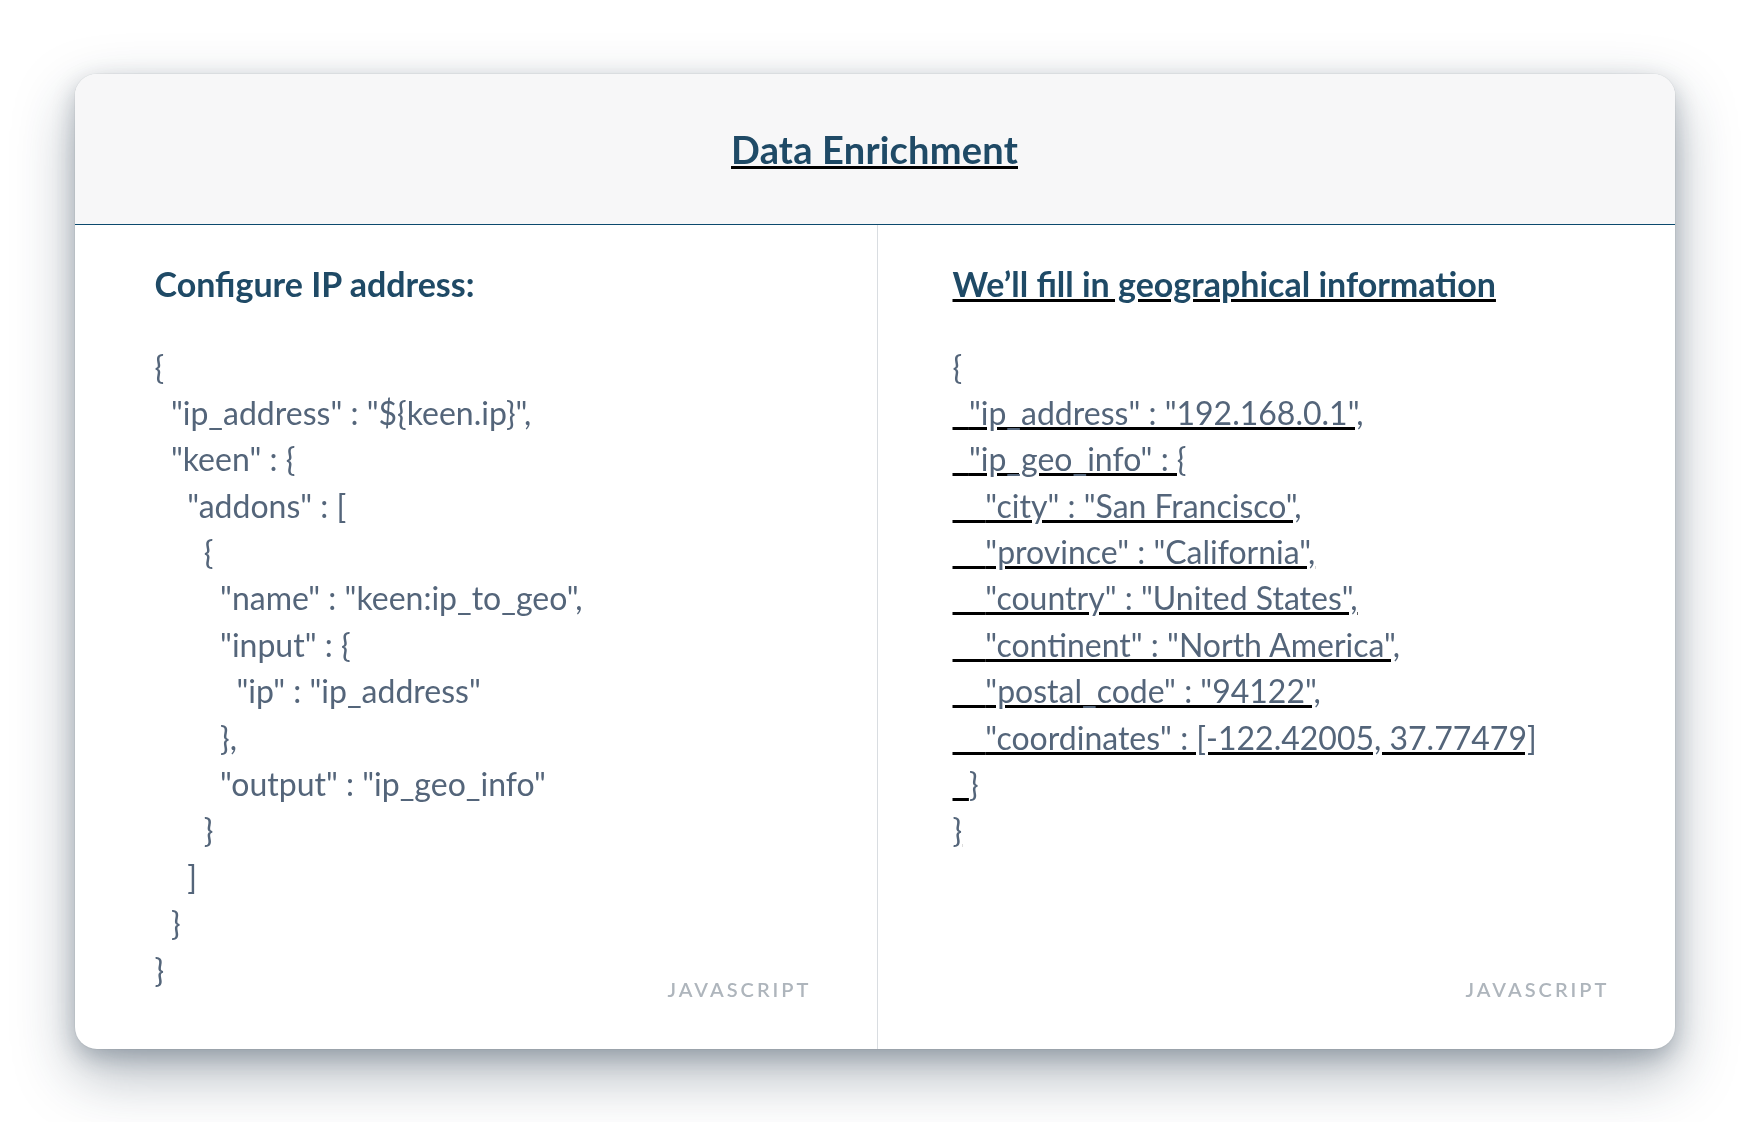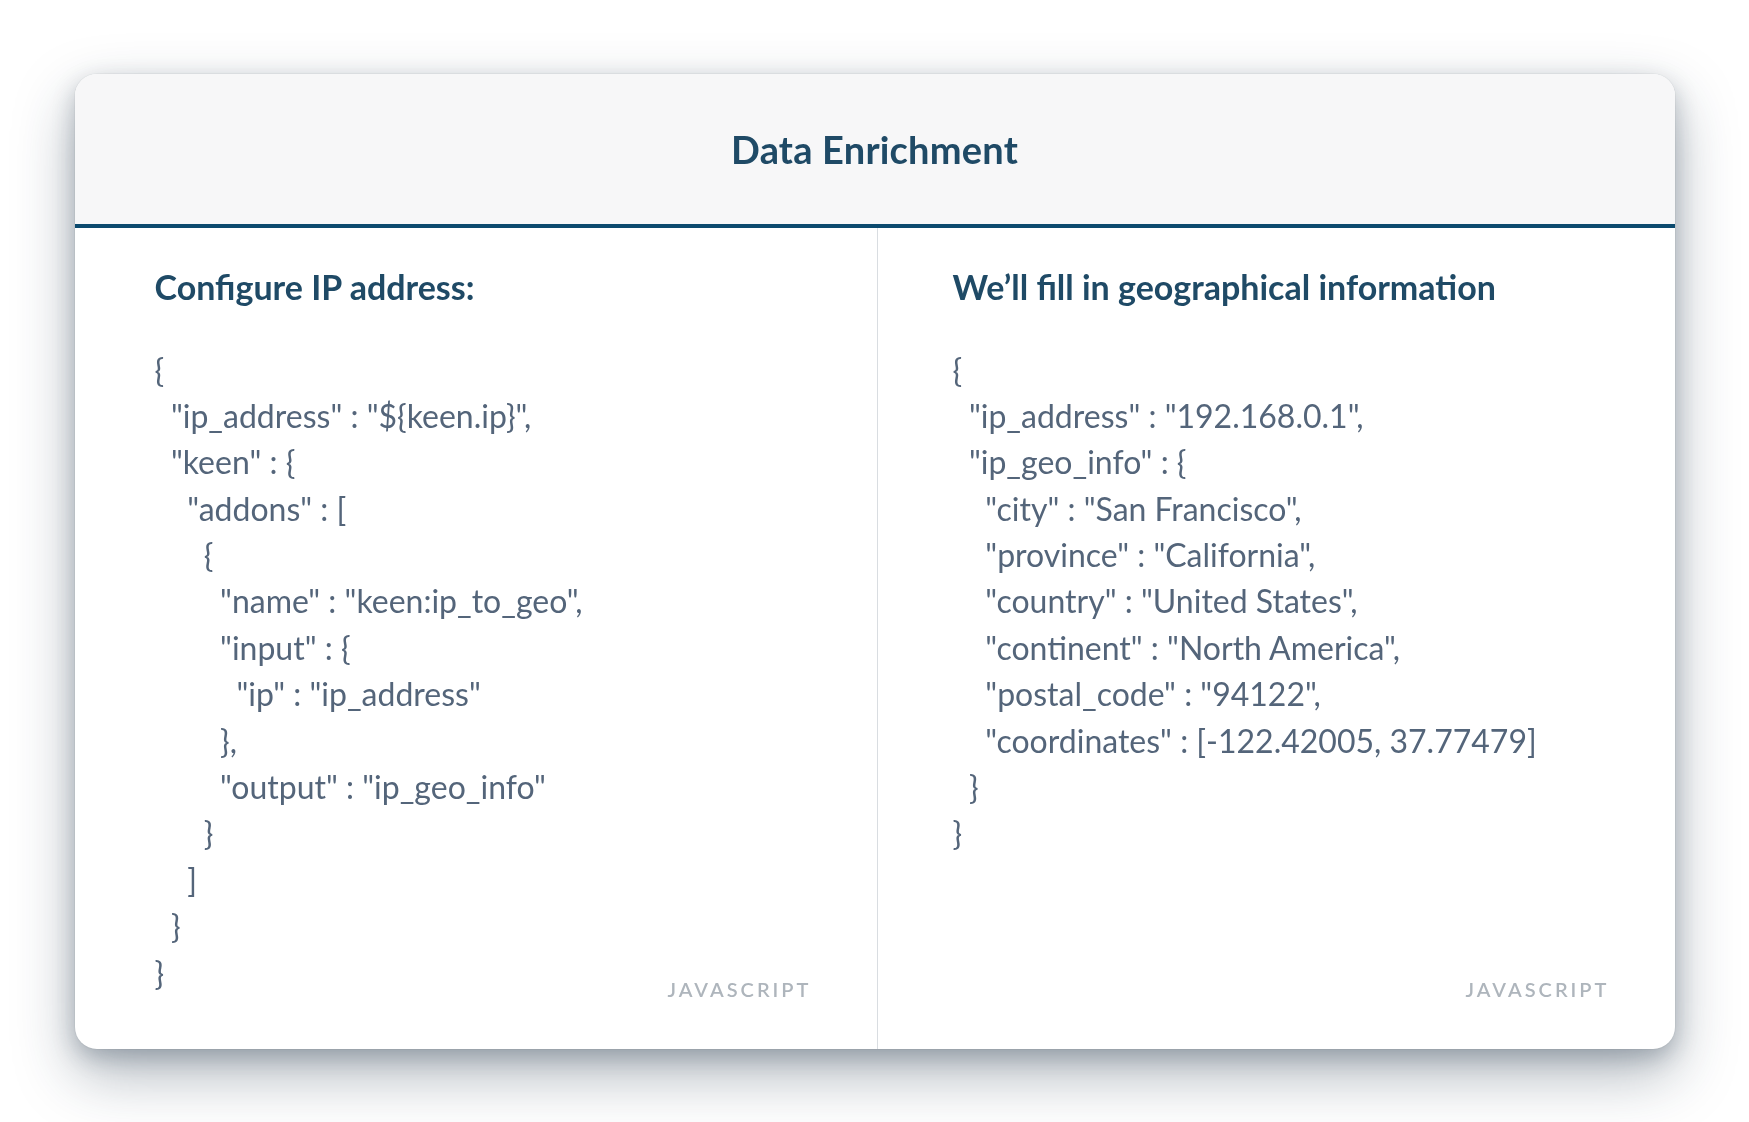--- a/index.html
+++ b/index.html
@@ -27,25 +27,26 @@
       0 0 0 1px rgba(0,0,0,0.03),
       0 25px 60px rgba(30,50,70,0.35),
       0 8px 22px rgba(30,50,70,0.25);
     overflow: hidden;
     position: relative;
     display: flex;
     flex-direction: column;
   }
   .card-header {
     background: #f7f7f8;
-    border-bottom: 4px solid #0c4a6e;
+    border-bottom: 1px solid #0c4a6e;
     height: 150px;
     display: flex;
     align-items: center;
     justify-content: center;
+    text-decoration: underline;
   }
   .card-title {
     font-size: 38px;
     font-weight: 700;
     color: #1f4a66;
     letter-spacing: 0.2px;
   }
   .card-body {
     flex: 1;
     display: flex;
@@ -53,20 +54,21 @@
   }
   .pane {
     flex: 1;
     padding: 38px 60px 32px 80px;
     position: relative;
     box-sizing: border-box;
   }
   .pane + .pane {
     border-left: 1px solid #d9dde1;
     padding-left: 75px;
+    text-decoration: underline;
   }
   .pane-title {
     font-size: 34px;
     font-weight: 700;
     color: #1f4a66;
     margin: 0 0 40px 0;
   }
   .code {
     font-family: "Lato", "Helvetica Neue", Arial, sans-serif;
     font-size: 32px;

